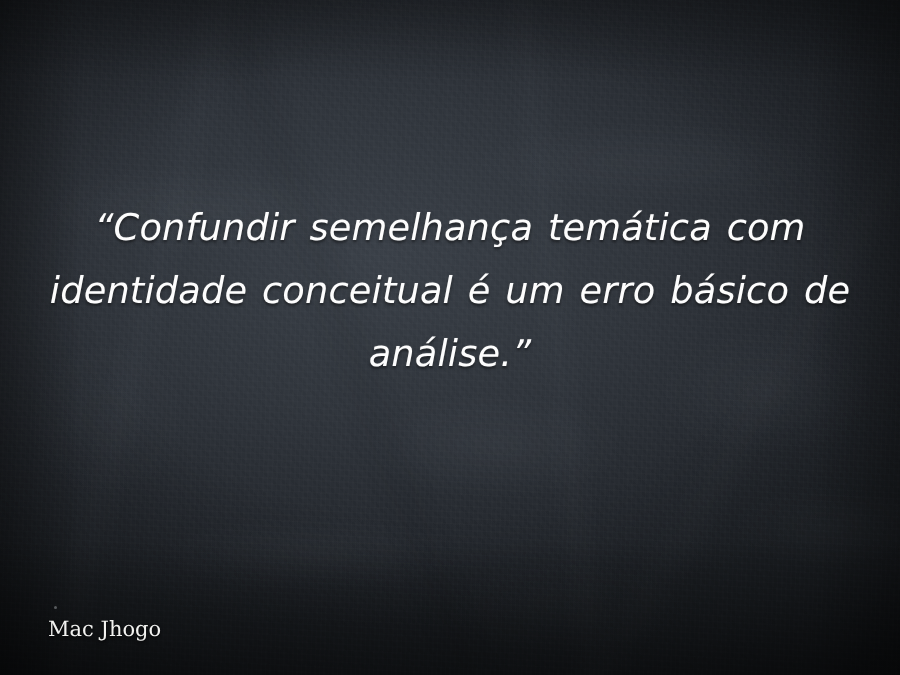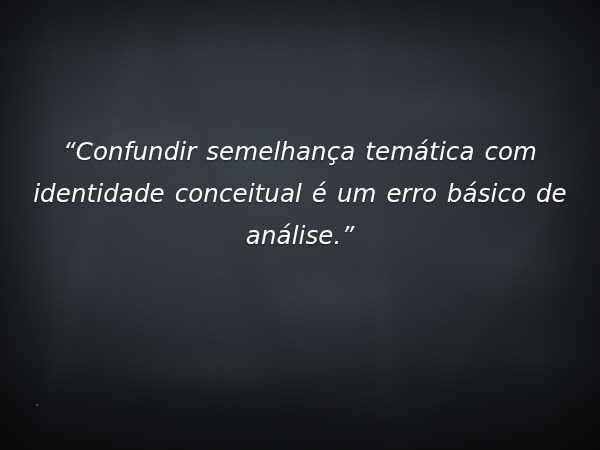--- a/index.html
+++ b/index.html
@@ -119,14 +119,15 @@
   <div class="smudges"></div>
   <div class="streaks"></div>
   <div class="vignette"></div>
 
   <div class="quote-block">
     <p class="quote-text">“Confundir semelhança temática com identidade conceitual é um erro básico de análise.”</p>
   </div>
 
   <div class="speck"></div>
 
+  <p class="attribution">Mac Jhogo</p>
 
 </div>
 
 </body></html>

